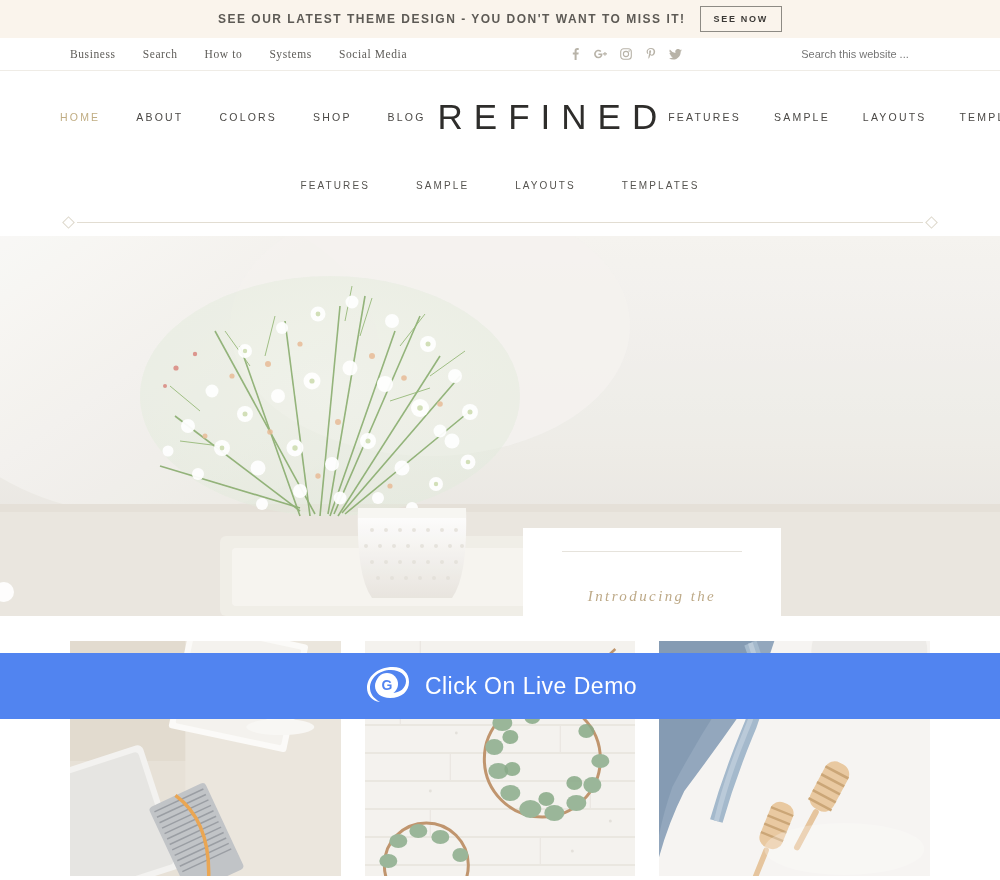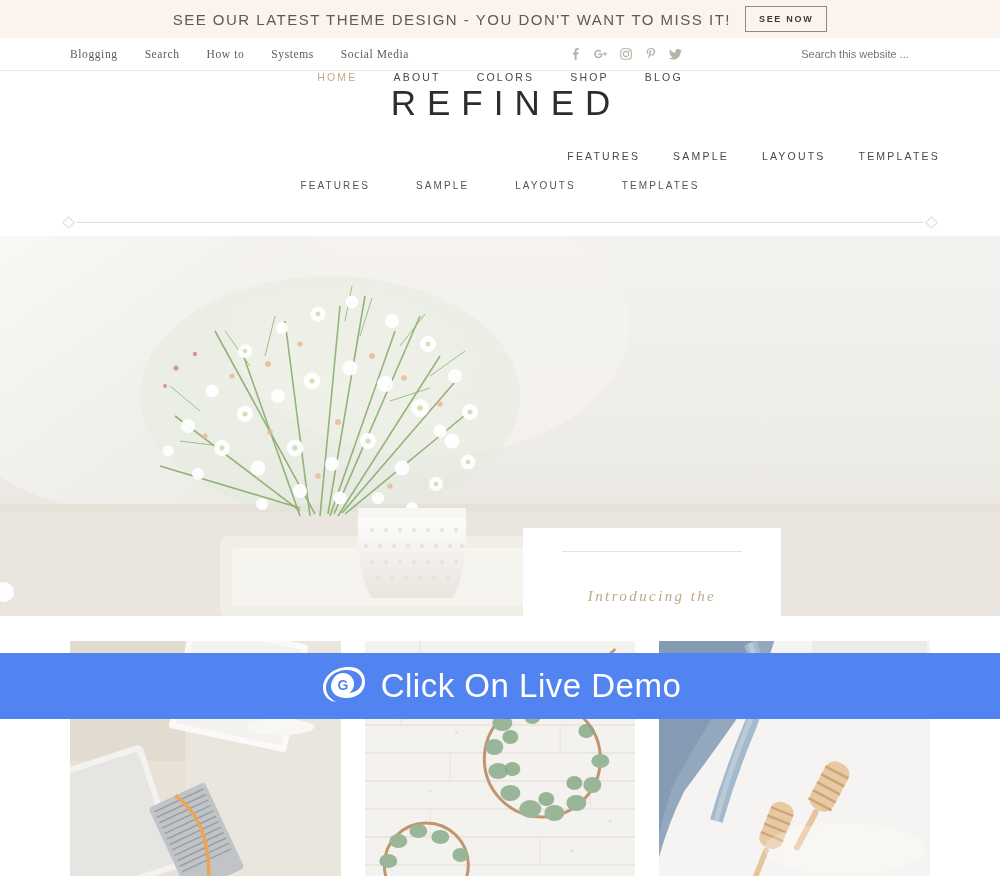--- a/index.html
+++ b/index.html
@@ -13,25 +13,26 @@
   
   .promo-bar {
     height: 38px;
     background: #faf4ec;
     display: flex;
     align-items: center;
     justify-content: center;
     gap: 0;
   }
   .promo-text {
-    font-size: 15px;
+    font-size: 12px;
     letter-spacing: 1.5px;
     color: #5d5a55;
     text-transform: uppercase;
     white-space: nowrap;
+    font-weight: bold;
   }
   .promo-btn {
     margin-left: 14px;
     border: 1px solid #8d8a84;
     background: transparent;
     padding: 7px 13px;
     font-size: 9px;
     letter-spacing: 1.7px;
     color: #3b3936;
     text-transform: uppercase;
@@ -83,21 +84,20 @@
     text-align: center;
   }
 
   
   .header {
     height: 91px;
     display: flex;
     align-items: center;
     padding: 0 60px;
     background: #fff;
-    flex-direction: column;
   }
   .nav-left, .nav-right { display: flex; align-items: center; }
   .nav-left { gap: 36px; flex: 0 0 auto; }
   .nav-right { gap: 33px; margin-left: auto; }
   .nav-left a, .nav-right a {
     font-size: 10.5px;
     letter-spacing: 2.2px;
     color: #4a4845;
     text-transform: uppercase;
     text-decoration: none;
@@ -211,38 +211,38 @@
     background: #5184f0;
     display: flex;
     align-items: center;
     justify-content: center;
     gap: 14px;
     z-index: 20;
     cursor: pointer;
   }
   .demo-text {
     color: #ffffff;
-    font-size: 33px;
+    font-size: 23px;
     font-weight: 300;
     letter-spacing: 0.5px;
     font-family: "Liberation Sans", sans-serif;
   }
   .demo-logo { width: 48px; height: 44px; flex: 0 0 auto; }
 </style>
 </head>
 <body>
 
 <div class="promo-bar">
   <span class="promo-text">SEE OUR LATEST THEME DESIGN - YOU DON'T WANT TO MISS IT!</span>
   <button class="promo-btn">SEE NOW</button>
 </div>
 
 <div class="subnav">
   <div class="subnav-links">
-    <a href="#">Blogging</a>
+    <a href="#">Business</a>
     <a href="#">Search</a>
     <a href="#">How to</a>
     <a href="#">Systems</a>
     <a href="#">Social Media</a>
   </div>
   <div class="subnav-right">
     <div class="social">
       <span>
         <svg width="7" height="12" viewBox="0 0 7 12">
             <path d="M4.6 12V6.5h1.8l.3-2.1H4.6V3c0-.6.2-1 1-1h1.1V.1C6.4.05 5.8 0 5.1 0 3.6 0 2.6.9 2.6 2.6v1.8H.8v2.1h1.8V12z" fill="#b8b3a8"></path>

